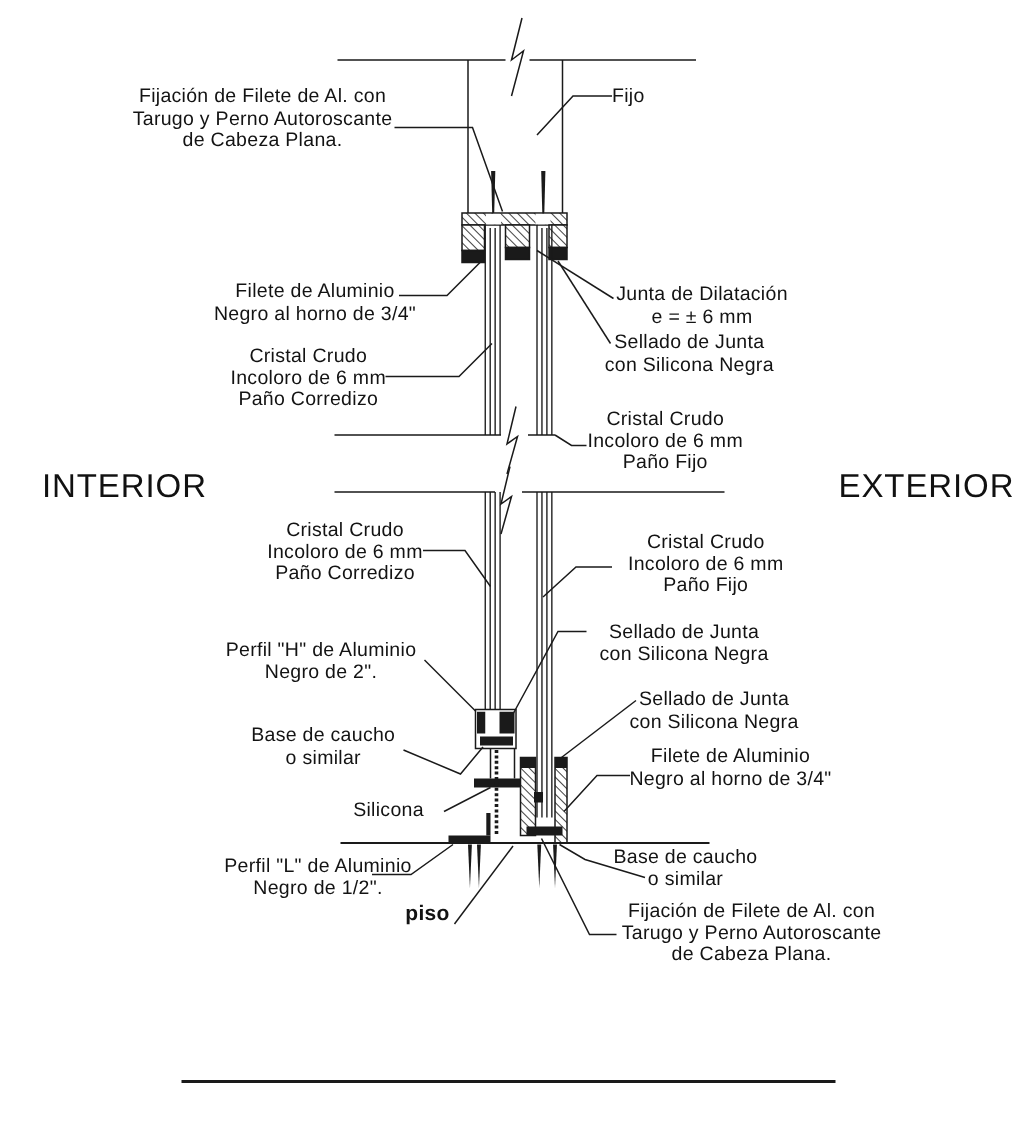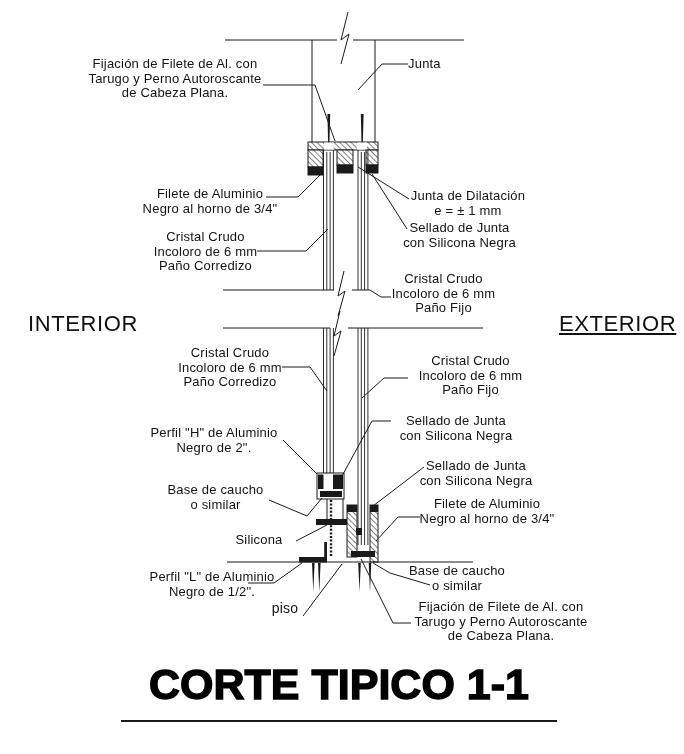--- a/index.html
+++ b/index.html
@@ -119,58 +119,57 @@
     </g>
 
     <g stroke="#1a1a1a" stroke-width="2">
       <line x1="111" y1="721" x2="547" y2="721"></line>
     </g>
   </svg>
 
   <div class="lbl" style="left:60px;top:57px;width:210px;">Fijación de Filete de Al. con
 Tarugo y Perno Autoroscante
 de Cabeza Plana.</div>
-  <div class="lbl left-align" style="left:398px;top:57px;width:60px;">Junta</div>
+  <div class="lbl left-align" style="left:398px;top:57px;width:60px;">Fijo</div>
   <div class="lbl" style="left:130px;top:187px;width:140px;">Filete de Aluminio
 Negro al horno de 3/4"</div>
   <div class="lbl" style="left:128px;top:230px;width:135px;">Cristal Crudo
 Incoloro de 6 mm
 Paño Corredizo</div>
   <div class="lbl" style="left:388px;top:189px;width:140px;">Junta de Dilatación
-e = ± 1 mm</div>
+e = ± 6 mm</div>
   <div class="lbl" style="left:382px;top:221px;width:135px;">Sellado de Junta
 con Silicona Negra</div>
   <div class="lbl" style="left:376px;top:272px;width:115px;">Cristal Crudo
 Incoloro de 6 mm
 Paño Fijo</div>
 
   <span class="side" style="left:18px;top:311px;">INTERIOR</span>
-  <span class="side" style="left:549px;top:311px;text-decoration:underline;">EXTERIOR</span>
+  <span class="side" style="left:549px;top:311px;">EXTERIOR</span>
 
   <div class="lbl" style="left:155px;top:346px;width:130px;">Cristal Crudo
 Incoloro de 6 mm
 Paño Corredizo</div>
   <div class="lbl" style="left:398px;top:354px;width:125px;">Cristal Crudo
 Incoloro de 6 mm
 Paño Fijo</div>
   <div class="lbl" style="left:130px;top:426px;width:148px;">Perfil "H" de Aluminio
 Negro de 2".</div>
   <div class="lbl" style="left:148px;top:483px;width:115px;">Base de caucho
 o similar</div>
   <div class="lbl" style="left:210px;top:533px;width:78px;">Silicona</div>
   <div class="lbl" style="left:128px;top:570px;width:148px;">Perfil "L" de Aluminio
 Negro de 1/2".</div>
-  <div class="lbl" style="left:254px;top:601px;width:42px;font-size:14px;">piso</div>
+  <div class="lbl" style="left:254px;top:601px;width:42px;font-size:14px;font-weight:bold;">piso</div>
 
   <div class="lbl" style="left:378px;top:414px;width:136px;">Sellado de Junta
 con Silicona Negra</div>
   <div class="lbl" style="left:398px;top:459px;width:136px;">Sellado de Junta
 con Silicona Negra</div>
   <div class="lbl" style="left:398px;top:497px;width:158px;">Filete de Aluminio
 Negro al horno de 3/4"</div>
   <div class="lbl" style="left:388px;top:564px;width:118px;">Base de caucho
 o similar</div>
   <div class="lbl" style="left:385px;top:600px;width:212px;">Fijación de Filete de Al. con
 Tarugo y Perno Autoroscante
 de Cabeza Plana.</div>
 
-  <div class="title">CORTE TIPICO 1-1</div>
 </div>
 
 </body></html>

